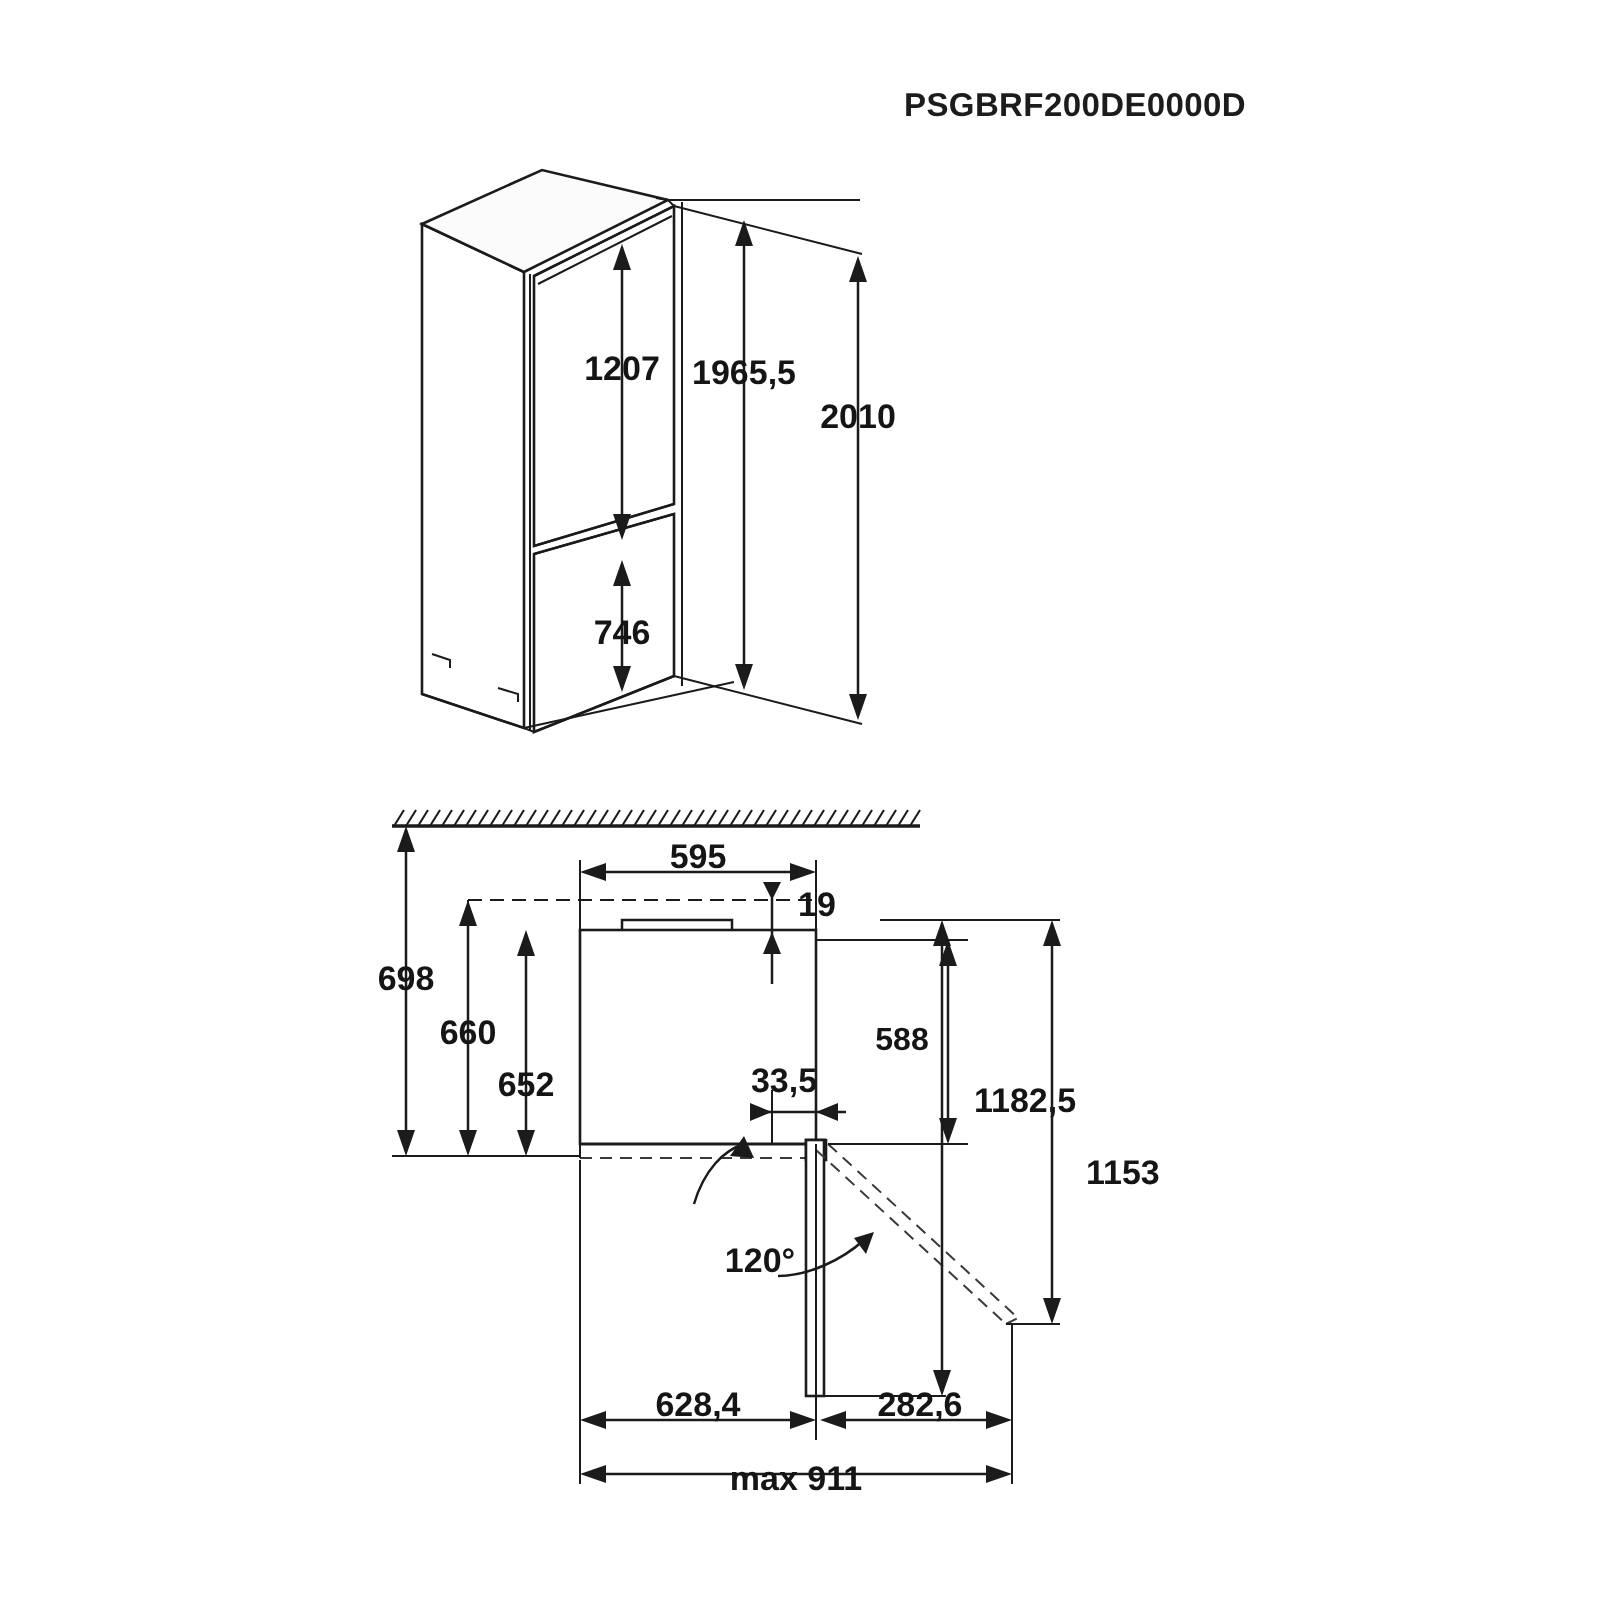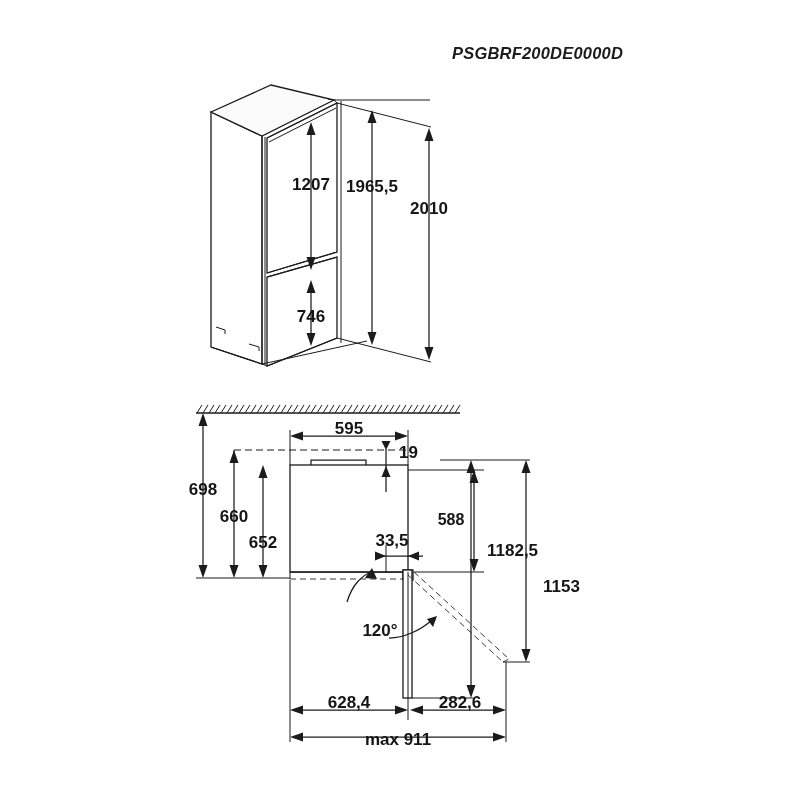--- a/index.html
+++ b/index.html
@@ -23,21 +23,20 @@
   }
   .model-title {
     position: absolute;
     left: 452px;
     top: 44px;
     font-size: 16.5px;
     font-weight: bold;
     letter-spacing: 0.2px;
     color: #1c1c1c;
     white-space: nowrap;
-    font-style: italic;
   }
   svg { display: block; }
   text.dim {
     font-family: "Liberation Sans", sans-serif;
     font-size: 17px;
     font-weight: bold;
     fill: #151515;
   }
   text.dim-sm {
     font-family: "Liberation Sans", sans-serif;

